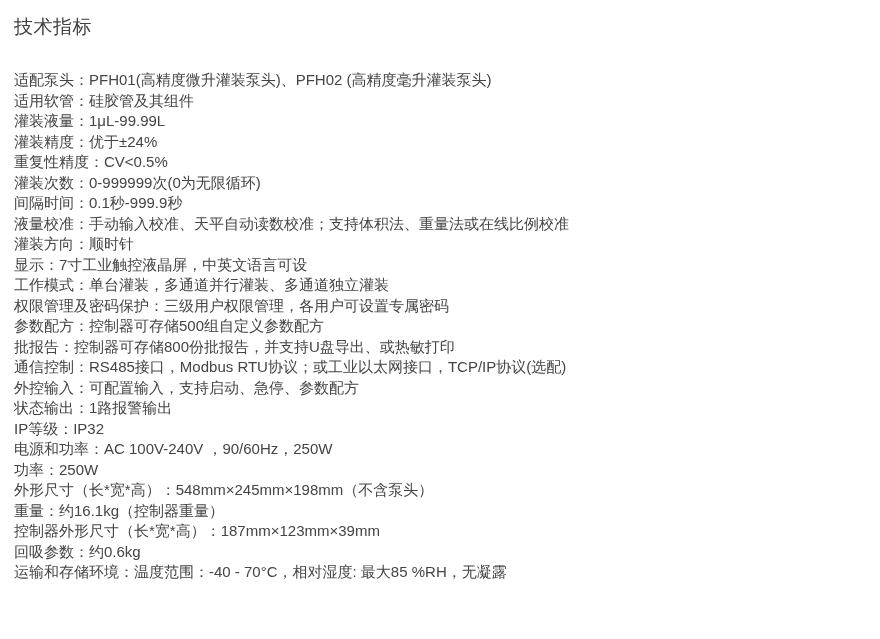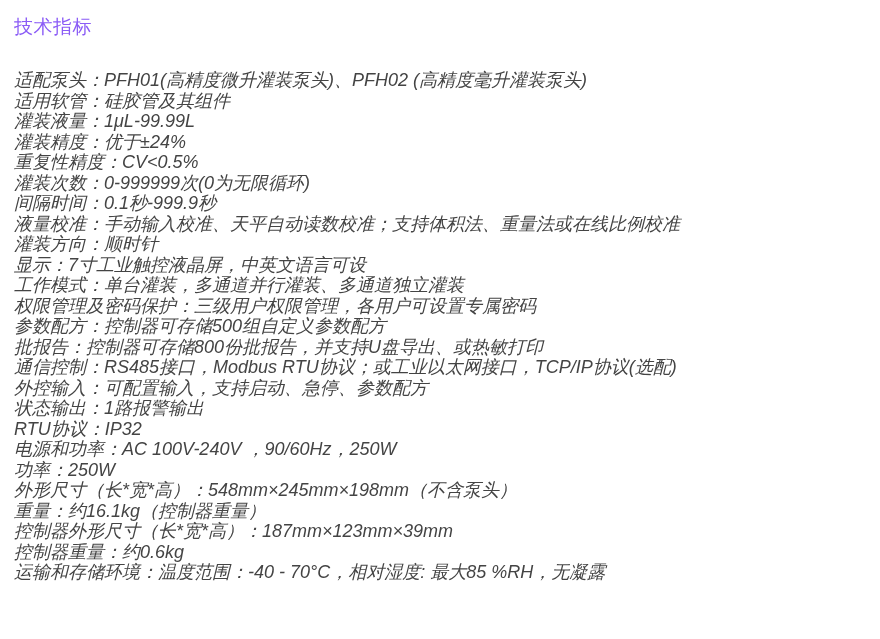--- a/index.html
+++ b/index.html
@@ -14,37 +14,36 @@
     color: #333333;
     overflow: hidden;
   }
   .page {
     padding: 14px 0 0 14px;
     box-sizing: border-box;
   }
   .page-title {
     font-size: 19px;
     font-weight: 400;
-    color: #8b5cf6;
+    color: #404040;
     margin: 0 0 30px 0;
     line-height: 26px;
     letter-spacing: 0.5px;
   }
   .spec-list {
     list-style: none;
     margin: 0;
     padding: 0;
   }
   .spec-list li {
-    font-size: 18px;
+    font-size: 15px;
     line-height: 20px;
     color: #444444;
     margin: 0 0 0.5px 0;
     white-space: nowrap;
-    font-style: italic;
   }
 </style>
 </head>
 <body>
 
 <div class="page">
   <h1 class="page-title">技术指标</h1>
   <ul class="spec-list">
     <li>适配泵头：PFH01(高精度微升灌装泵头)、PFH02 (高精度毫升灌装泵头)</li>
     <li>适用软管：硅胶管及其组件</li>
@@ -56,22 +55,22 @@
     <li>液量校准：手动输入校准、天平自动读数校准；支持体积法、重量法或在线比例校准</li>
     <li>灌装方向：顺时针</li>
     <li>显示：7寸工业触控液晶屏，中英文语言可设</li>
     <li>工作模式：单台灌装，多通道并行灌装、多通道独立灌装</li>
     <li>权限管理及密码保护：三级用户权限管理，各用户可设置专属密码</li>
     <li>参数配方：控制器可存储500组自定义参数配方</li>
     <li>批报告：控制器可存储800份批报告，并支持U盘导出、或热敏打印</li>
     <li>通信控制：RS485接口，Modbus RTU协议；或工业以太网接口，TCP/IP协议(选配)</li>
     <li>外控输入：可配置输入，支持启动、急停、参数配方</li>
     <li>状态输出：1路报警输出</li>
-    <li>RTU协议：IP32</li>
+    <li>IP等级：IP32</li>
     <li>电源和功率：AC 100V-240V ，90/60Hz，250W</li>
     <li>功率：250W</li>
     <li>外形尺寸（长*宽*高）：548mm×245mm×198mm（不含泵头）</li>
     <li>重量：约16.1kg（控制器重量）</li>
     <li>控制器外形尺寸（长*宽*高）：187mm×123mm×39mm</li>
-    <li>控制器重量：约0.6kg</li>
+    <li>回吸参数：约0.6kg</li>
     <li>运输和存储环境：温度范围：-40 - 70°C，相对湿度: 最大85 %RH，无凝露</li>
   </ul>
 </div>
 
 </body></html>

